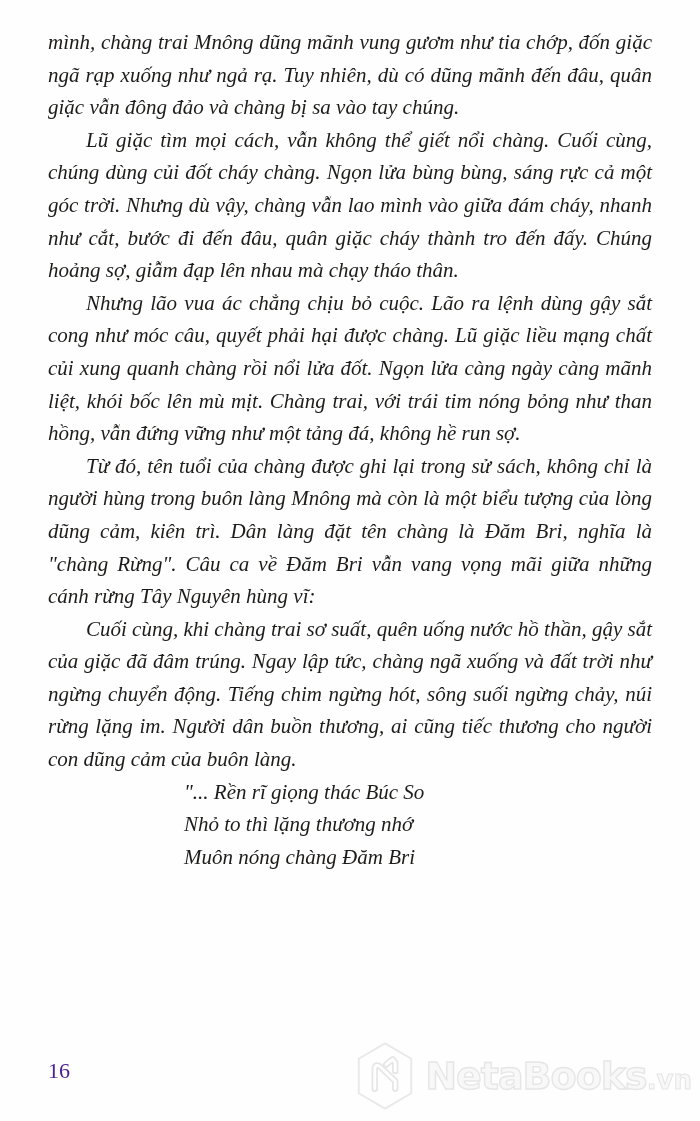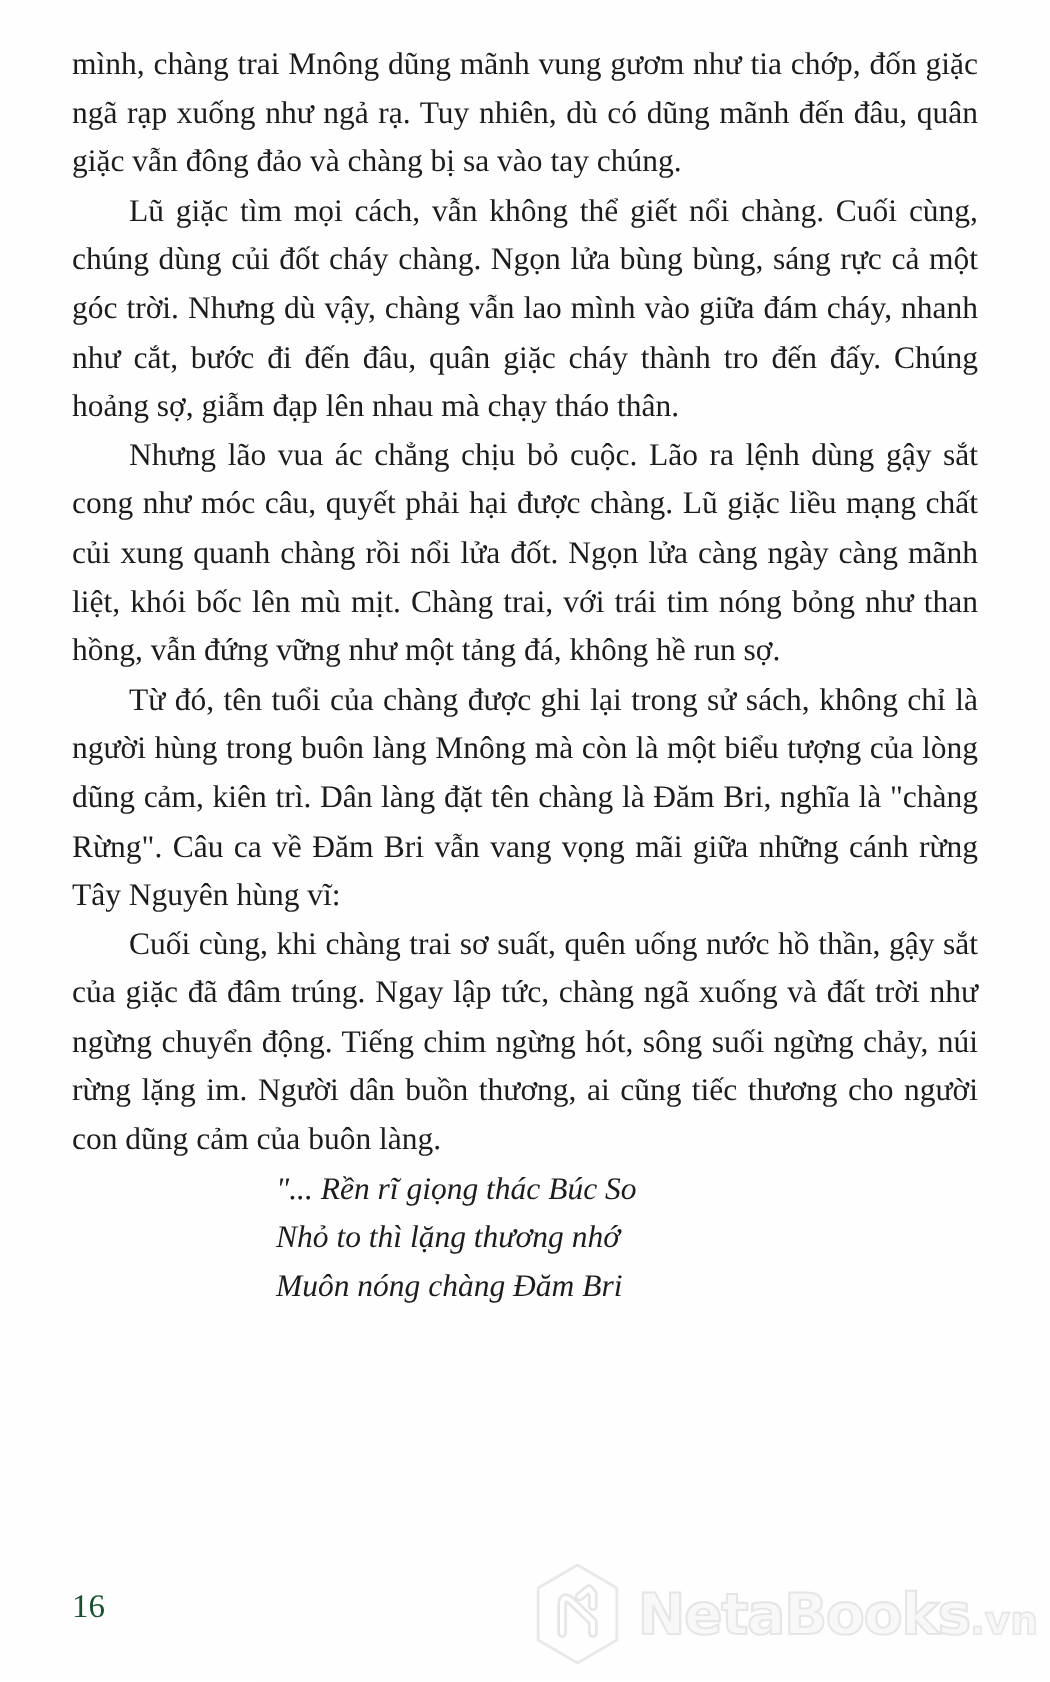--- a/index.html
+++ b/index.html
@@ -22,38 +22,39 @@
     width: 604px;
     color: #1d1c1a;
     font-size: 21px;
     line-height: 32.6px;
     text-align: justify;
   }
   p.para {
     margin: 0;
     padding: 0;
     text-indent: 38px;
+    font-style: italic;
   }
   p.para.continuation {
     text-indent: 0;
   }
   .poem {
     margin: 0 0 0 136px;
     font-style: italic;
     text-align: left;
   }
   .poem-line {
     line-height: 32.6px;
   }
   .page-number {
     position: absolute;
     left: 48px;
     top: 1058px;
     font-size: 22px;
-    color: #14532d;
+    color: #4c1d95;
     font-family: "Liberation Serif", serif;
   }
   .watermark {
     position: absolute;
     top: 1040px;
     right: 8px;
     display: flex;
     align-items: center;
     gap: 8px;
     user-select: none;

